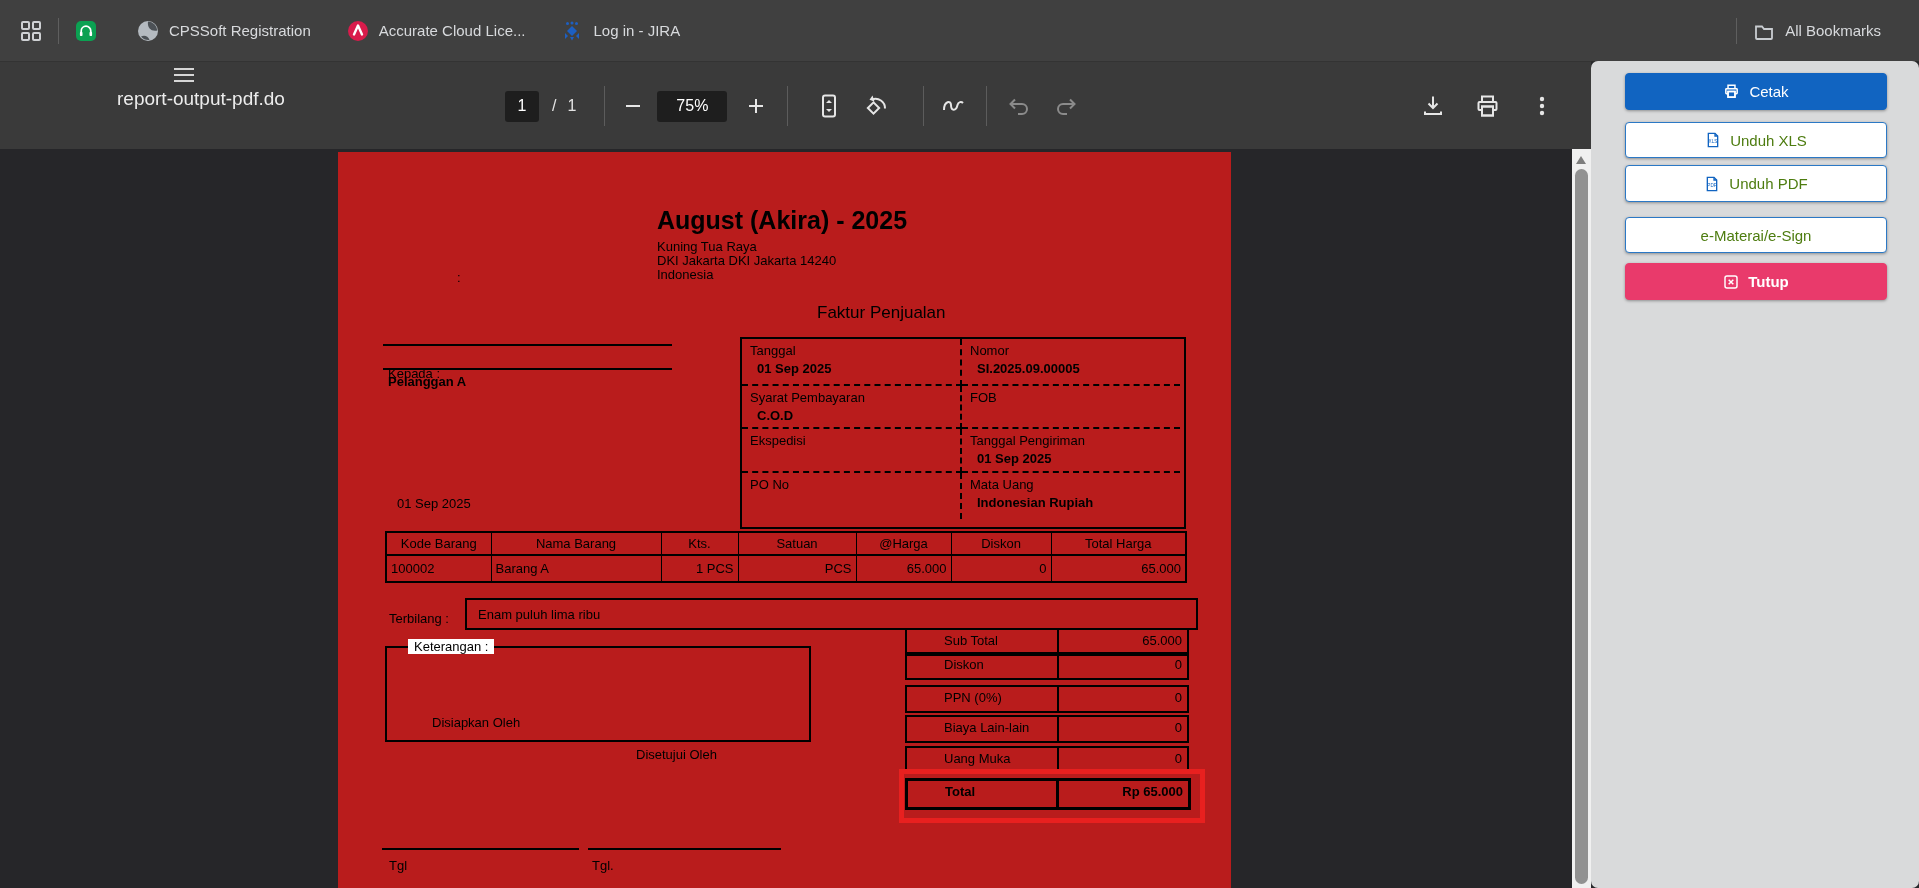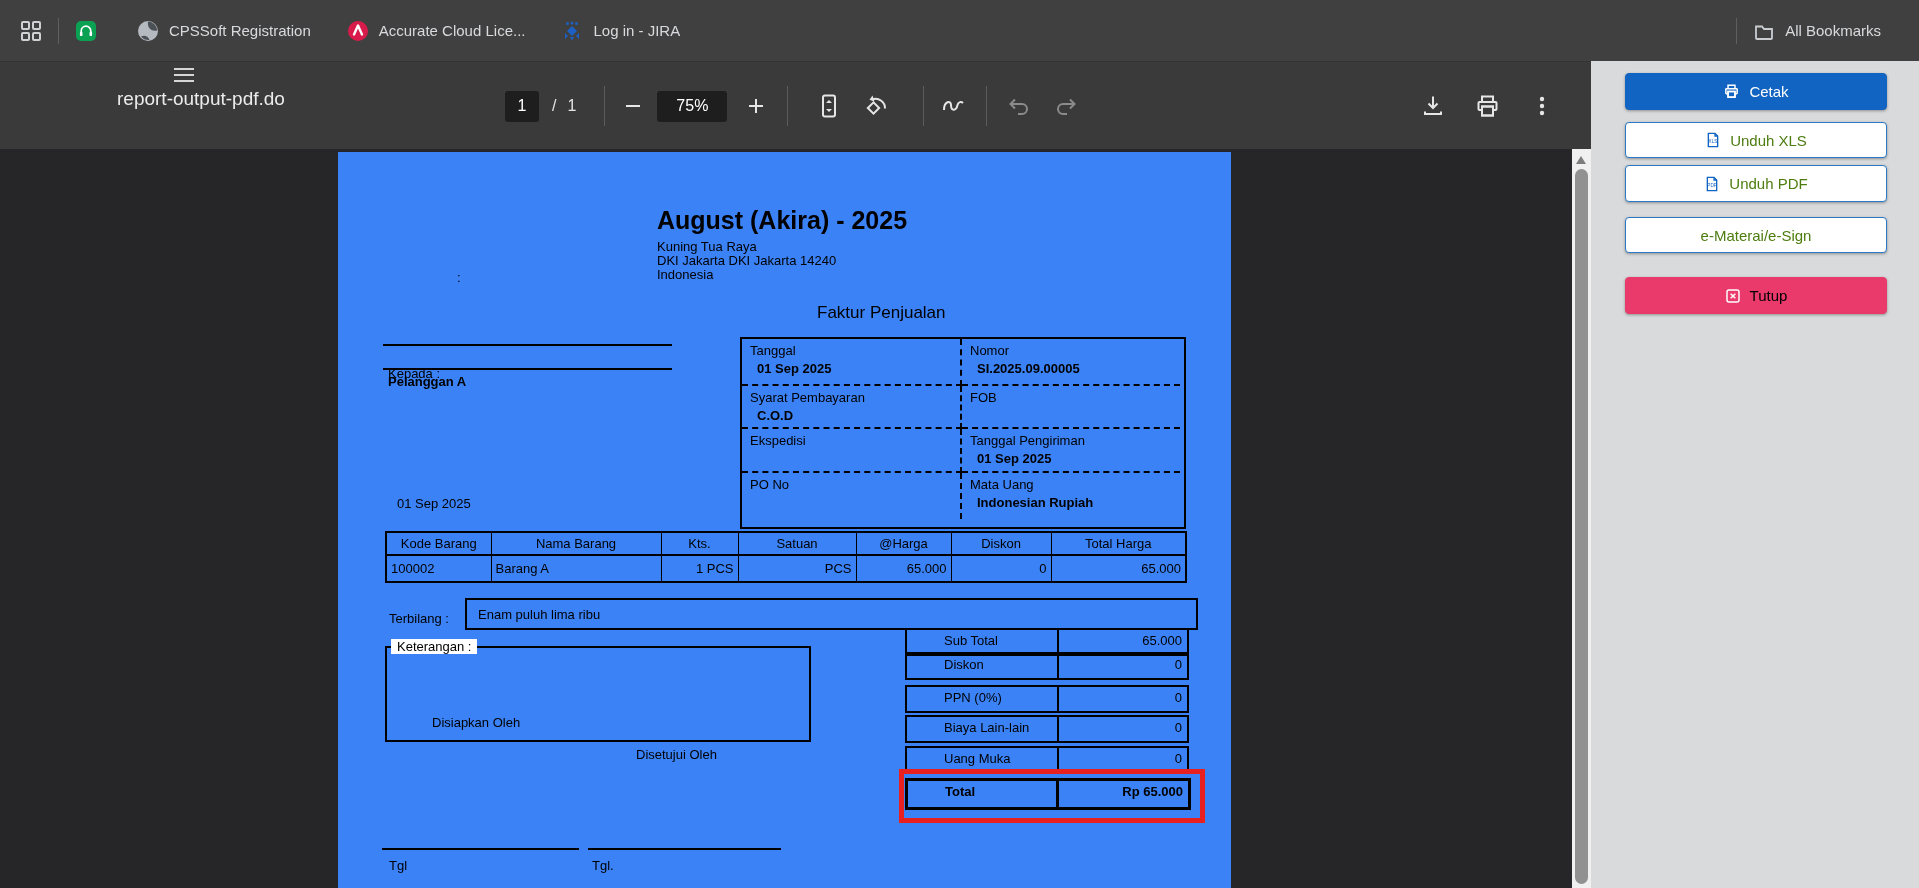--- a/index.html
+++ b/index.html
@@ -28,21 +28,21 @@
     display:flex;align-items:center;justify-content:center;font-size:16px;}
   .slashtot{font-size:16px;color:#e3e3e3;}
   
   #pdf-area{position:absolute;left:0;top:149px;width:1591px;height:739px;background:#262629;overflow:hidden;}
   #pdf-scrollbar{position:absolute;right:0;top:0;width:19px;height:100%;background:#f0f0f0;}
   #pdf-scroll-thumb{position:absolute;left:3px;top:20px;width:13px;height:calc(100% - 24px);
     background:#919191;border-radius:7px;}
   .scroll-arrow-up{position:absolute;left:4px;top:7px;width:0;height:0;
     border-left:5.5px solid transparent;border-right:5.5px solid transparent;border-bottom:8px solid #7d7d7d;}
   
-  #page{position:absolute;left:338px;top:3px;width:893px;height:736px;background:#3b82f6;color:#000;font-size:13px;}
+  #page{position:absolute;left:338px;top:3px;width:893px;height:736px;background:#b91c1c;color:#000;font-size:13px;}
   #inv-title{left:319px;top:54px;font-size:25px;font-weight:bold;letter-spacing:0;}
   #inv-address{left:319px;top:88px;font-size:13px;line-height:14px;}
   #inv-colon{left:119px;top:118px;}
   #doc-type{left:479px;top:151px;font-size:17px;}
   .kepada-line{height:0;border-top:2px solid #000;width:289px;left:45px;}
   #kepada-label{left:50px;top:214px;text-align:center;}
   #customer-name{left:50px;top:222px;font-weight:bold;}
   
   #info-table{left:402px;top:185px;width:442px;height:188px;border:2px solid #000;
     display:grid;grid-template-columns:220px 218px;grid-template-rows:47px 43px 44px 46px;}
@@ -57,41 +57,41 @@
     border:2px solid #000;font-size:13px;}
   #items-table th{border:1px solid #000;border-bottom:2px solid #000;font-weight:normal;
     padding:2px 4px;height:17px;text-align:center;}
   #items-table td{border-left:1px solid #000;border-right:1px solid #000;padding:3px 4px;height:19px;}
   .al{text-align:left}.ar{text-align:right}
   
   #terbilang-label{left:51px;top:459px;}
   #terbilang-box{left:127px;top:446px;width:718px;height:28px;border:2px solid #000;
     display:flex;align-items:center;padding-left:11px;}
   #keterangan-box{left:47px;top:494px;width:422px;height:92px;border:2px solid #000;}
-  #keterangan-label{position:absolute;left:4px;top:-9px;background:#fff;padding:0 6px;font-size:13px;}
+  #keterangan-label{position:absolute;left:21px;top:-9px;background:#fff;padding:0 6px;font-size:13px;}
   
   .sum-row{left:567px;width:280px;height:24px;border:2px solid #000;display:flex;}
   .sum-label{width:113px;border-right:2px solid #000;padding:3px 0 0 5px;margin-left:32px;}
   .sum-value{flex:1;text-align:right;padding:3px 5px 0 0;}
   #total-row{left:567px;top:626px;width:280px;height:26px;border:3px solid #000;display:flex;font-weight:bold;}
   #total-row .sum-label{border-right:3px solid #000;width:111px;}
   #red-highlight{left:561px;top:617px;width:296px;height:44px;border:5px solid #e8201f;pointer-events:none;}
   #disiapkan{left:94px;top:563px;} #disetujui{left:298px;top:595px;}
   .sig-line{height:0;border-top:2px solid #000;top:696px;}
   #tgl-left{left:51px;top:706px;} #tgl-right{left:254px;top:706px;}
   
-  #sidebar{position:absolute;left:1591px;top:61px;width:328px;height:827px;background:#d9dadb;}
+  #sidebar{position:absolute;left:1591px;top:61px;width:328px;height:827px;background:#d9dadb;border-radius:7px;}
   .side-btn{position:absolute;left:34px;width:262px;border-radius:4px;display:flex;align-items:center;
     justify-content:center;gap:9px;font-size:15px;cursor:pointer;box-shadow:0 1px 3px rgba(0,0,0,.35);
     border:1px solid #2b78c5;background:#fff;color:#4d7c0f;font-family:"Liberation Sans",sans-serif;}
   #btn-cetak{top:12px;height:37px;background:#1164c1;color:#fff;border-color:#1164c1;}
   #btn-xls{top:61px;height:36px;}
   #btn-pdf{top:104px;height:37px;}
   #btn-ematerai{top:156px;height:36px;}
-  #btn-tutup{top:216px;height:37px;background:#e93a6b;color:#000000;border-color:#e93a6b;}
+  #btn-tutup{top:202px;height:37px;background:#e93a6b;color:#ffffff;border-color:#e93a6b;font-weight:bold;}
   svg{display:block;}
 </style>
 </head>
 <body>
 
 <div id="bookmarks-bar">
   <div class="bm-left">
     <button class="tb-btn" title="">
       <svg class="bm-icon" viewBox="0 0 22 22" fill="none" stroke="#cfd1d4" stroke-width="2">
         <rect x="2" y="2" width="7" height="7" rx="1"></rect>

